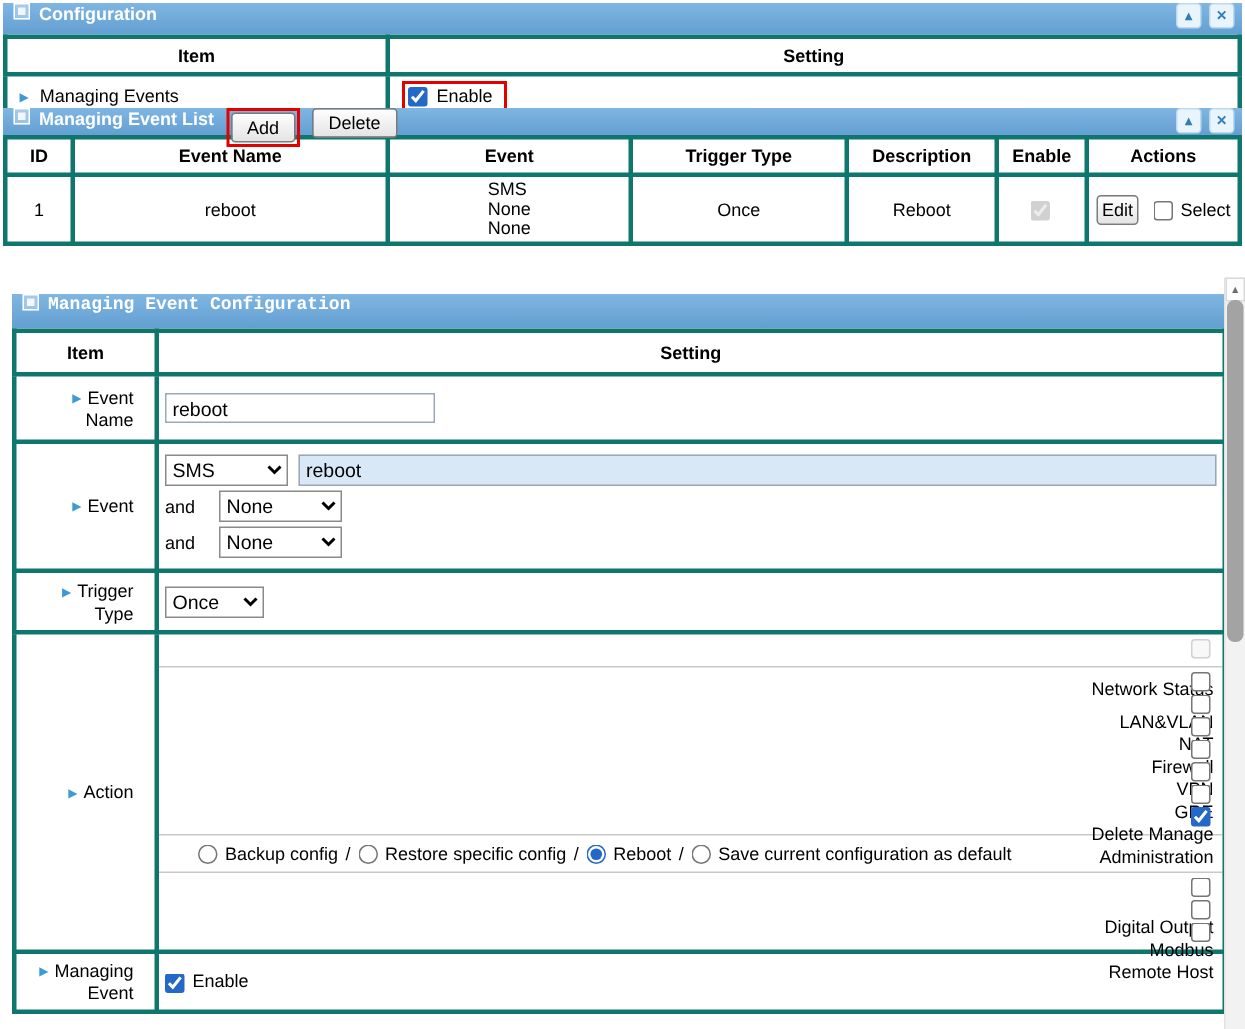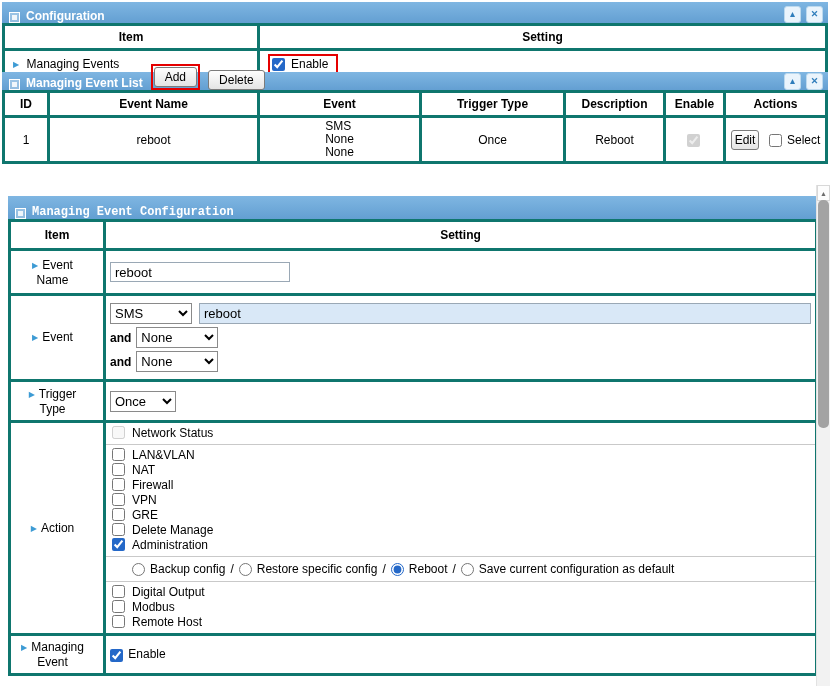--- a/index.html
+++ b/index.html
@@ -1,19 +1,19 @@
 <!DOCTYPE html>
 <html><head>
 <meta charset="utf-8">
 <style>
   html,body{margin:0;padding:0;width:830px;height:686px;background:#fff;
     font-family:"Liberation Sans",sans-serif;font-size:12px;color:#000;overflow:hidden;position:relative;}
   .panel{position:absolute;background:#fff;}
   
-  .phdr{height:21px;background:linear-gradient(#7fb6e2,#639fd2);display:flex;align-items:flex-end;
+  .phdr{height:21px;background:linear-gradient(#7fb6e2,#639fd2);display:flex;align-items:flex-start;
     padding:0 5px;color:#fff;font-weight:bold;font-size:12px;}
   .phdr.tall{height:18px;}
   .picon{width:9px;height:9px;border:1px solid #fff;background:rgba(255,255,255,.3);
     display:inline-block;margin:0 6px 0 2px;position:relative;flex:0 0 auto;}
   .picon::after{content:"";position:absolute;inset:2px;background:#fff;opacity:.85;}
   .spacer{flex:1;}
   .winbtn{width:15px;height:15px;margin-left:5px;background:#eaf4fc;border:1px solid #bcd9ee;
     border-radius:3px;color:#2f7dbb;font-size:9px;line-height:1;display:flex;align-items:center;
     justify-content:center;cursor:pointer;font-weight:bold;flex:0 0 auto;}
   
@@ -41,28 +41,28 @@
   
   #panel-list{top:72px;left:2px;right:2px;}
   #panel-list td{text-align:center;}
   .stack{display:inline-block;text-align:left;line-height:13px;}
   .stack span{display:block;}
   .actions-cell label{margin-left:6px;}
   
   #scroll-region{position:absolute;top:185px;left:0;right:0;bottom:0;}
   #panel-evcfg{top:11px;left:8px;width:810px;}
   #panel-evcfg th{height:22px;}
-  .lbl-cell{vertical-align:middle;text-align:center;padding:4px 14px 4px 5px;line-height:14px;}
+  .lbl-cell{vertical-align:middle;text-align:right;padding:4px 14px 4px 5px;line-height:14px;}
   .set-cell{text-align:left;padding:4px 4px;}
   .ev-line{display:flex;align-items:center;margin:3px 0;}
-  .ev-line .and{margin-right:5px;font-weight:bold;}
+  .ev-line .and{margin-right:16px;}
   .ev-line .wide-input{flex:1;margin-left:7px;height:17px;}
   .sub{padding:3px 6px;border-bottom:1px solid #c9c9c9;}
   .sub.last{border-bottom:none;}
-  .chk{display:flex;align-items:flex-start;gap:5px;height:15px;font-size:12px;}
+  .chk{display:flex;align-items:flex-end;gap:13px;height:15px;font-size:12px;flex-direction:column;}
   .radio-row{padding-left:26px;display:flex;align-items:center;height:18px;}
   .radio-row label{display:inline-flex;align-items:center;gap:3px;}
   .sep{margin:0 5px;}
   
   .scrollbar{position:absolute;top:0;right:0;width:13px;height:100%;background:#f2f2f2;
     border-left:1px solid #e2e2e2;}
   .scroll-up{height:14px;background:#fdfdfd;border:1px solid #d8d8d8;display:flex;align-items:center;
     justify-content:center;font-size:7px;color:#6d6d6d;cursor:pointer;}
   .scroll-thumb{position:absolute;top:15px;left:1px;width:11px;height:228px;background:#a3a3a3;
     border-radius:5px;cursor:grab;}

